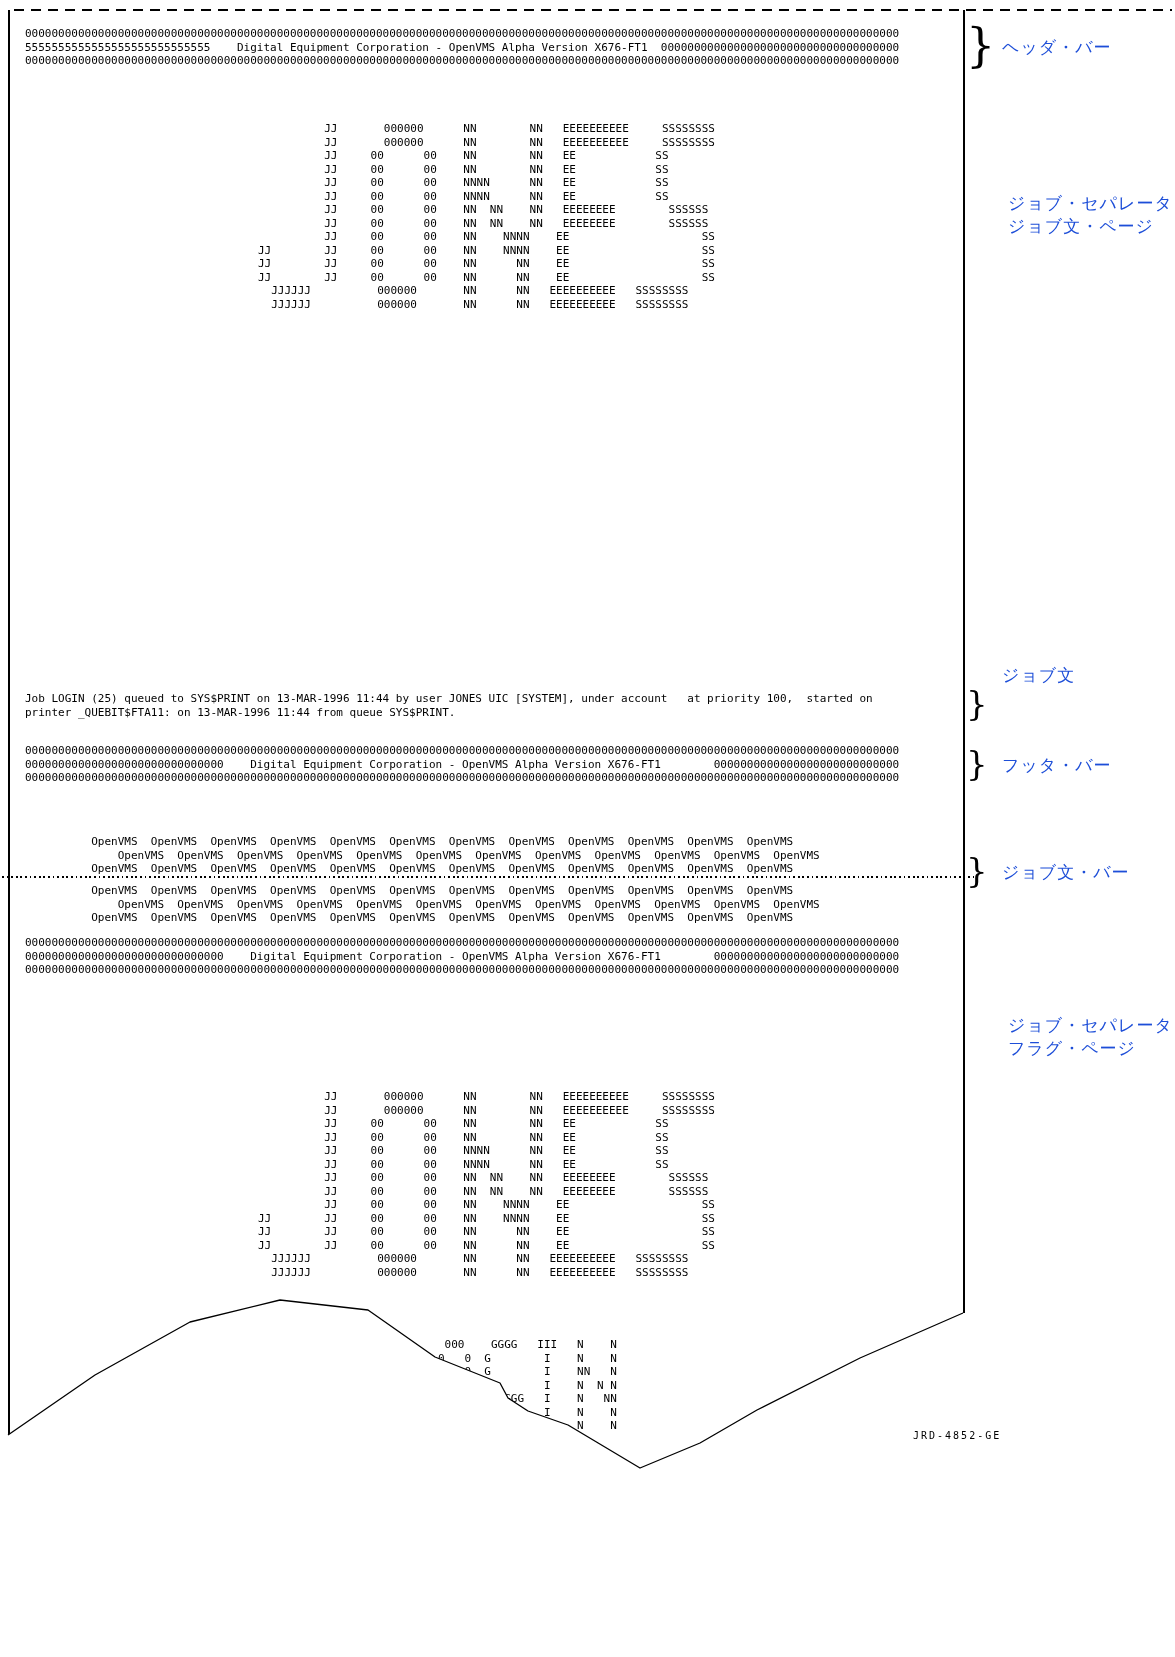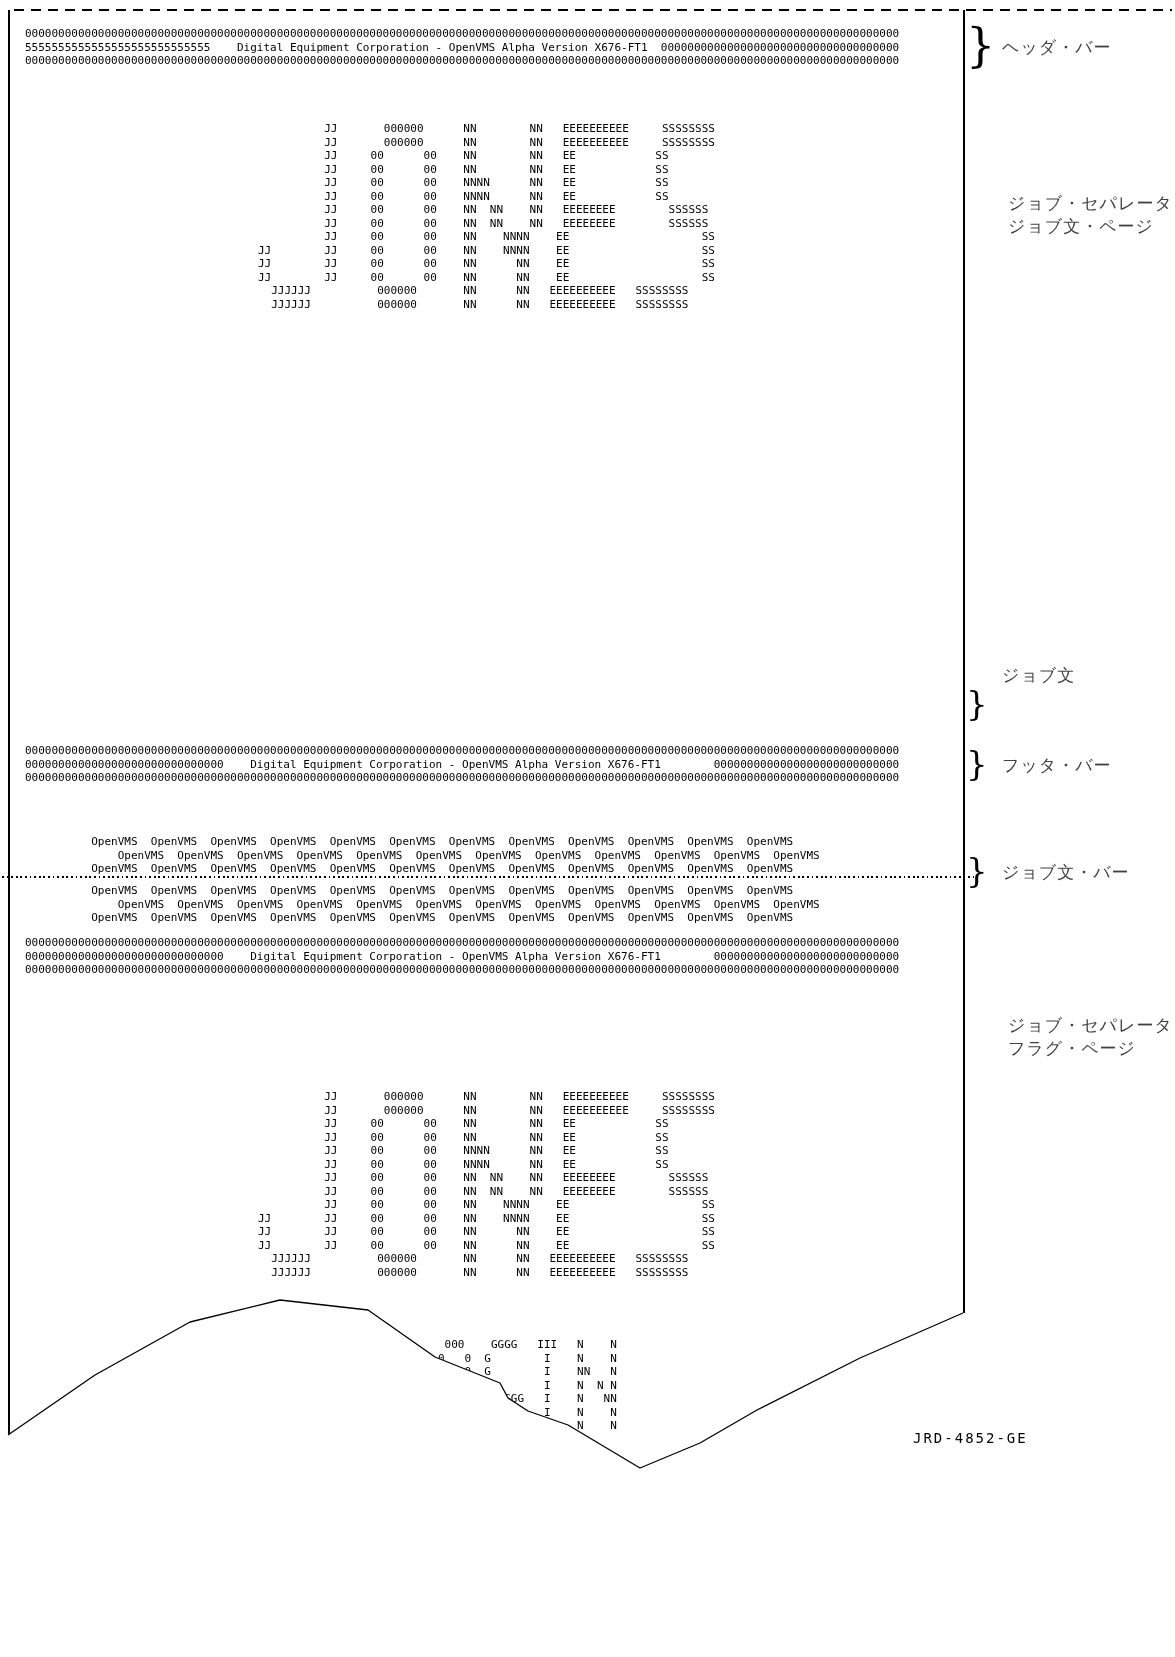--- a/index.html
+++ b/index.html
@@ -32,31 +32,31 @@
   .job-statement{left:25px;top:692px;}
   .footer-bar{left:25px;top:744px;}
   .vms-top{left:25px;top:835px;}
   .vms-bottom{left:25px;top:884px;}
   .header-bar2{left:25px;top:936px;}
   .jones-flag{left:258px;top:1090px;}
   .login-flag{left:385px;top:1338px;}
   
   .curl{position:absolute;left:0;top:1230px;width:1175px;height:427px;}
   
-  .ann{position:absolute;font-family:"DejaVu Sans",sans-serif;font-size:17px;letter-spacing:1px;color:#404040;}
+  .ann{position:absolute;font-family:"DejaVu Sans",sans-serif;font-size:17px;letter-spacing:1px;color:#1d4ed8;}
   .ann.two-line{line-height:23px;margin-left:20px;}
   .brace{
     position:absolute;font-family:"DejaVu Serif",serif;color:#000;
     font-weight:400;line-height:1;transform-origin:left center;
   }
   .brace.small{font-size:34px;}
   .brace.big{font-size:46px;}
   .figure-id{
     position:absolute;left:913px;top:1430px;
-    font-family:"DejaVu Sans Mono",monospace;font-size:14px;letter-spacing:2px;color:#000;
+    font-family:"DejaVu Sans Mono",monospace;font-size:10px;letter-spacing:2px;color:#000;
   }
 </style>
 </head>
 <body>
 
 <div id="canvas">
 
   <div class="border-top-dashed"></div>
   <div class="border-left"></div>
   <div class="border-right"></div>
@@ -71,20 +71,22 @@
           JJ     00      00    NNNN      NN   EE            SS
           JJ     00      00    NNNN      NN   EE            SS
           JJ     00      00    NN  NN    NN   EEEEEEEE        SSSSSS
           JJ     00      00    NN  NN    NN   EEEEEEEE        SSSSSS
           JJ     00      00    NN    NNNN    EE                    SS
 JJ        JJ     00      00    NN    NNNN    EE                    SS
 JJ        JJ     00      00    NN      NN    EE                    SS
 JJ        JJ     00      00    NN      NN    EE                    SS
   JJJJJJ          000000       NN      NN   EEEEEEEEEE   SSSSSSSS
   JJJJJJ          000000       NN      NN   EEEEEEEEEE   SSSSSSSS</pre>
+  <pre class="pre job-statement">Job LOGIN (25) queued to SYS$PRINT on 13-MAR-1996 11:44 by user JONES UIC [SYSTEM], under account   at priority 100,  started on
+printer _QUEBIT$FTA11: on 13-MAR-1996 11:44 from queue SYS$PRINT.</pre>
   <pre class="pre footer-bar">000000000000000000000000000000000000000000000000000000000000000000000000000000000000000000000000000000000000000000000000000000000000
 000000000000000000000000000000    Digital Equipment Corporation - OpenVMS Alpha Version X676-FT1        0000000000000000000000000000
 000000000000000000000000000000000000000000000000000000000000000000000000000000000000000000000000000000000000000000000000000000000000</pre>
   <pre class="pre vms-top">          OpenVMS  OpenVMS  OpenVMS  OpenVMS  OpenVMS  OpenVMS  OpenVMS  OpenVMS  OpenVMS  OpenVMS  OpenVMS  OpenVMS
               OpenVMS  OpenVMS  OpenVMS  OpenVMS  OpenVMS  OpenVMS  OpenVMS  OpenVMS  OpenVMS  OpenVMS  OpenVMS  OpenVMS
           OpenVMS  OpenVMS  OpenVMS  OpenVMS  OpenVMS  OpenVMS  OpenVMS  OpenVMS  OpenVMS  OpenVMS  OpenVMS  OpenVMS</pre>
 
   <div class="burst-line"></div>
 
   <pre class="pre vms-bottom">          OpenVMS  OpenVMS  OpenVMS  OpenVMS  OpenVMS  OpenVMS  OpenVMS  OpenVMS  OpenVMS  OpenVMS  OpenVMS  OpenVMS

